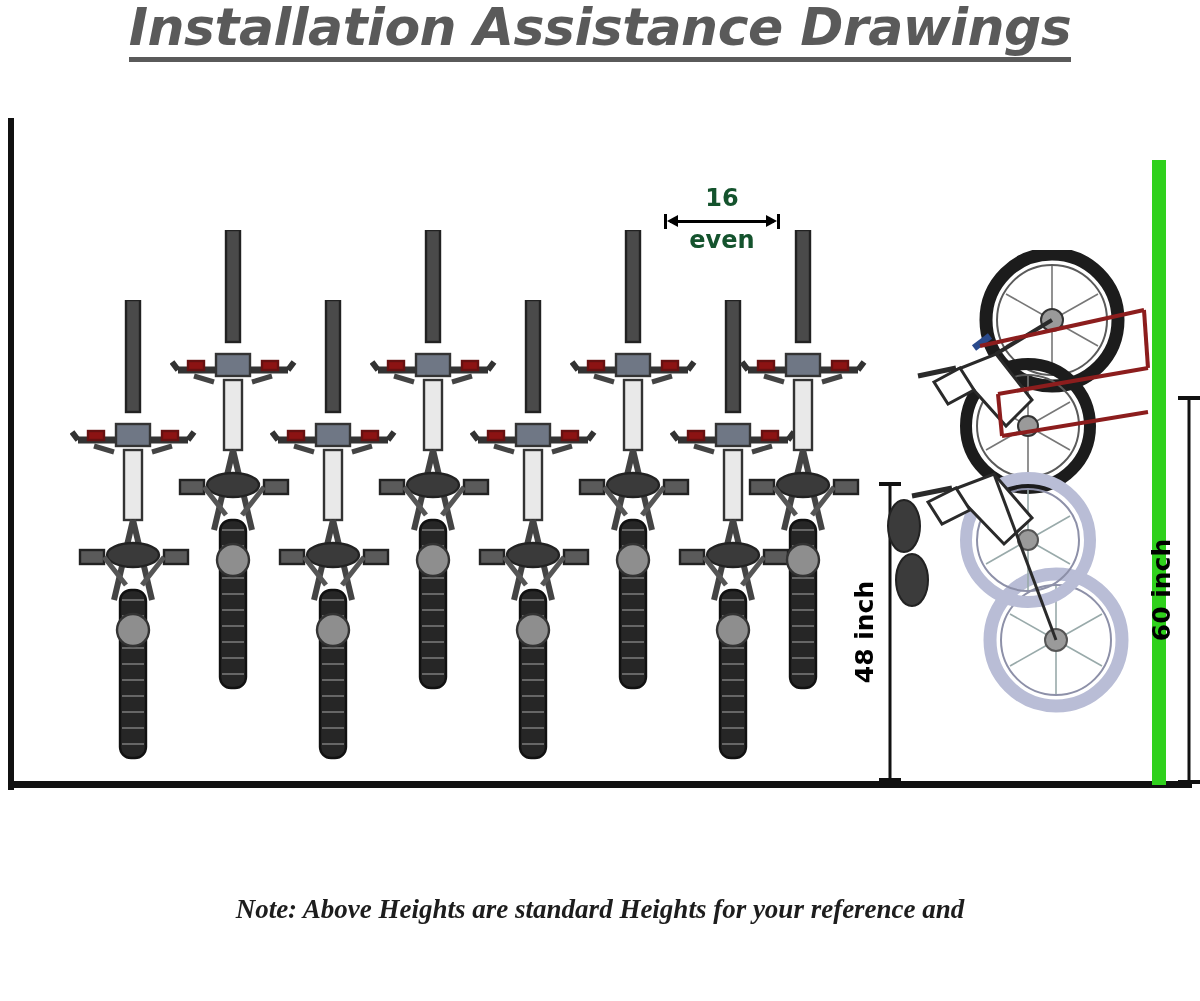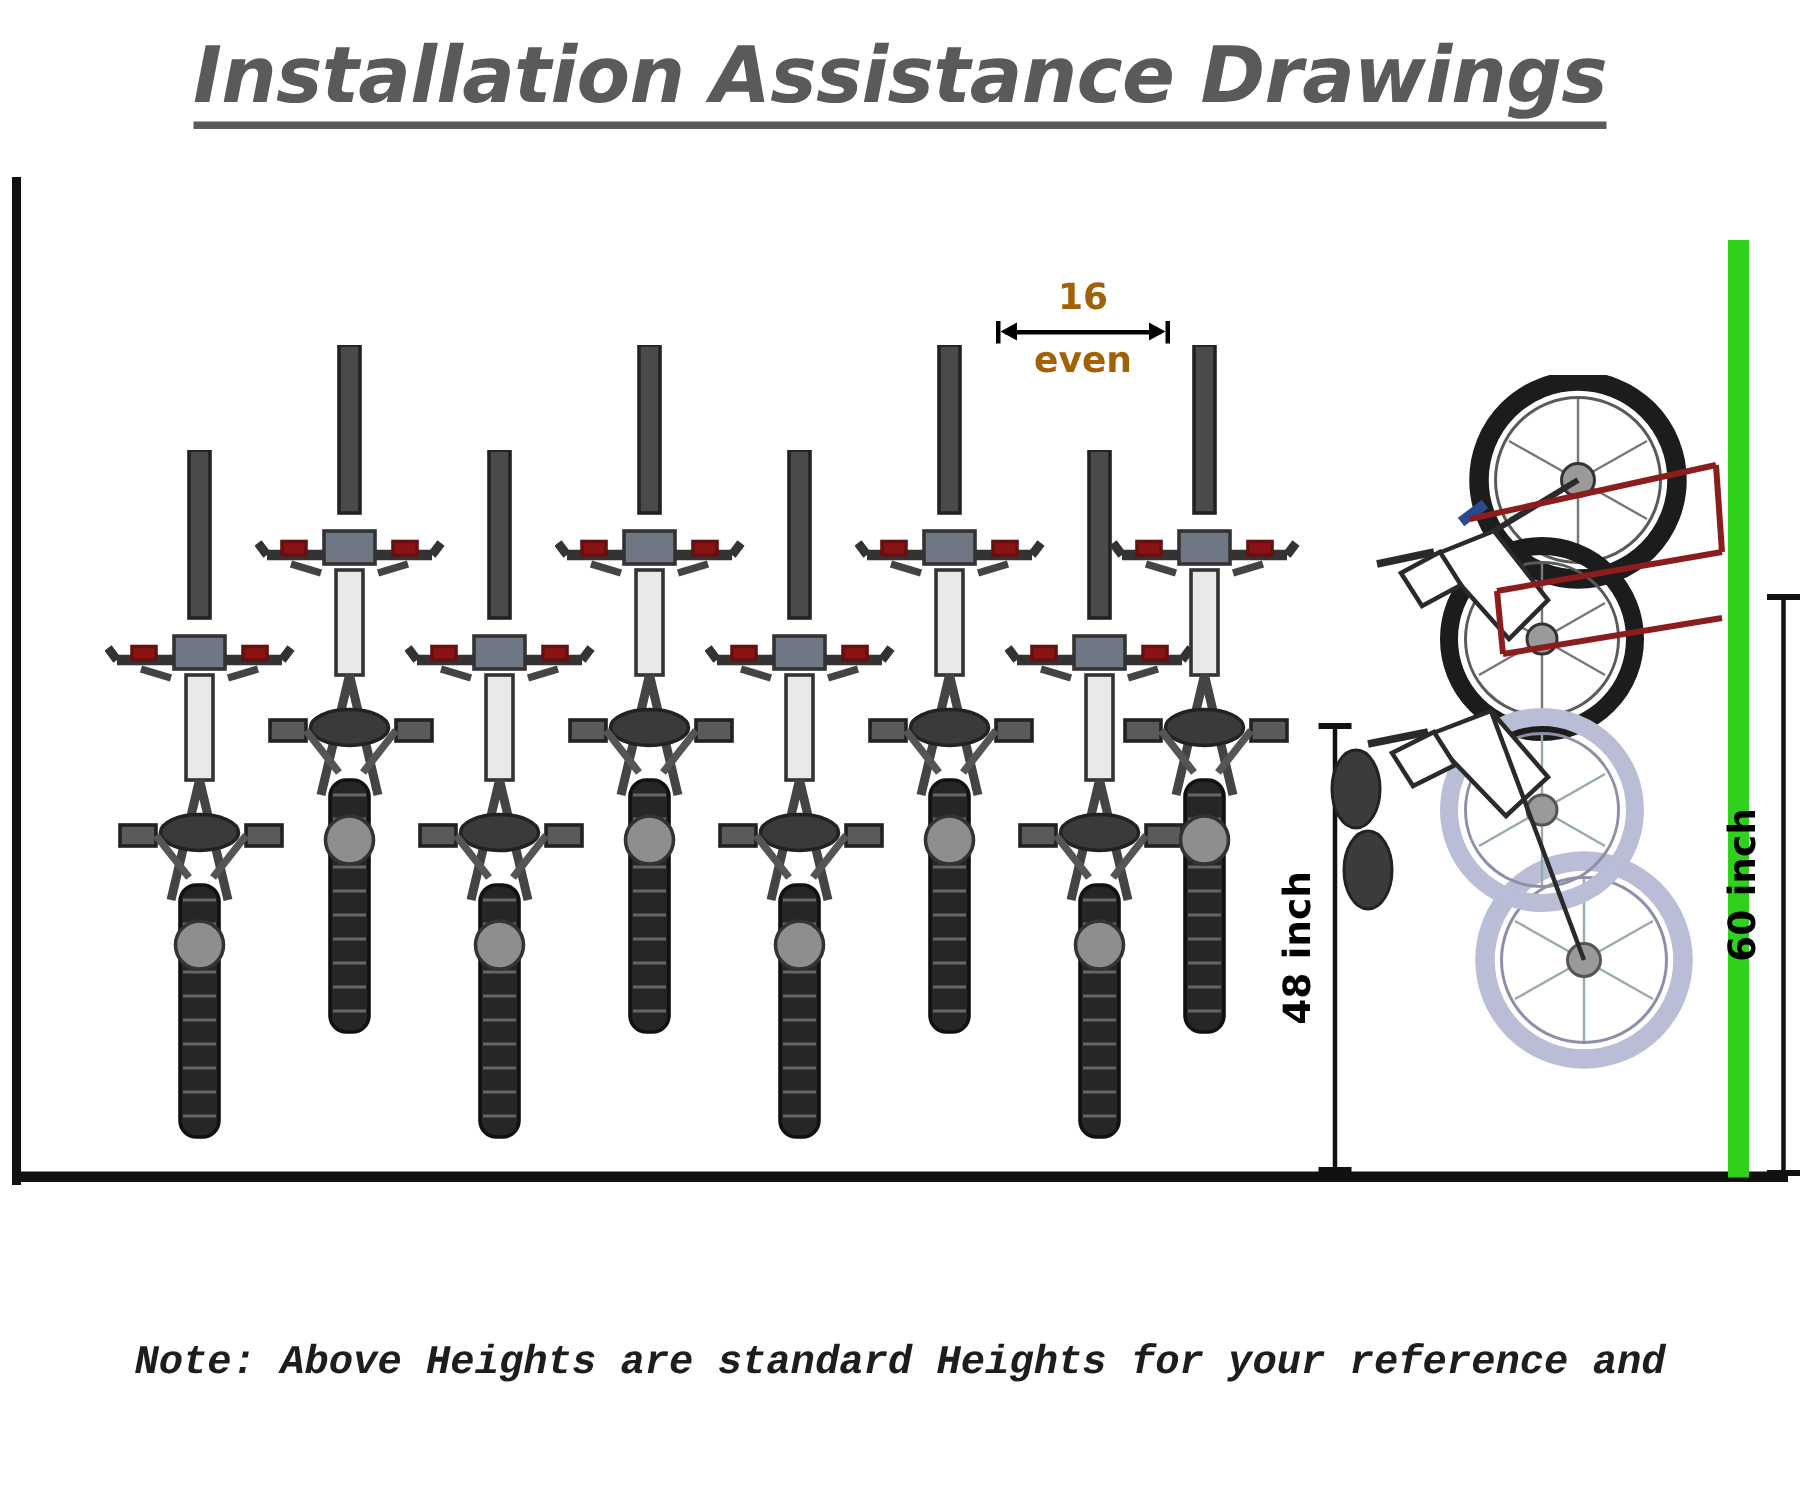--- a/index.html
+++ b/index.html
@@ -19,21 +19,21 @@
   }
 
   
   .title-wrap {
     position: absolute;
     left: 0;
     top: 0;
     width: 1200px;
     height: 86px;
     display: flex;
-    align-items: flex-end;
+    align-items: flex-start;
     justify-content: center;
   }
   .title {
     font-family: "DejaVu Sans", sans-serif;
     font-style: italic;
     font-weight: bold;
     font-size: 52px;
     color: #5a5a5a;
     letter-spacing: -0.5px;
     border-bottom: 5px solid #5a5a5a;
@@ -76,21 +76,21 @@
     position: absolute;
     left: 664px;
     top: 186px;
     width: 116px;
     text-align: center;
   }
   .dim16 .label {
     font-family: "DejaVu Sans", sans-serif;
     font-weight: bold;
     font-size: 24px;
-    color: #a16207;
+    color: #14532d;
     line-height: 1.08;
   }
   .dim16 .bar {
     position: relative;
     height: 14px;
     margin-top: 2px;
   }
   .dim16 .bar .line {
     position: absolute;
     left: 6px;
@@ -180,21 +180,21 @@
     height: 500px;
   }
 
   
   .note {
     position: absolute;
     left: 20px;
     top: 890px;
     width: 1160px;
     text-align: center;
-    font-family: Liberation Mono, monospace;
+    font-family: Liberation Serif, serif;
     font-style: italic;
     font-weight: bold;
     font-size: 27px;
     line-height: 1.42;
     color: #1d1d1d;
   }
 </style>
 </head>
 <body>
 

